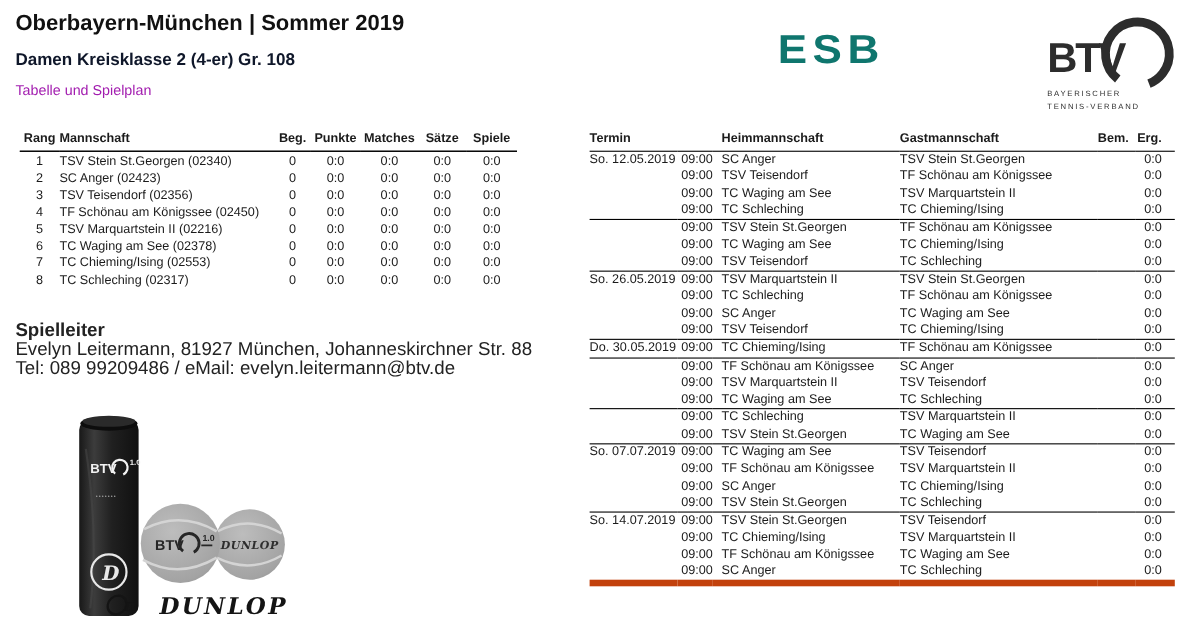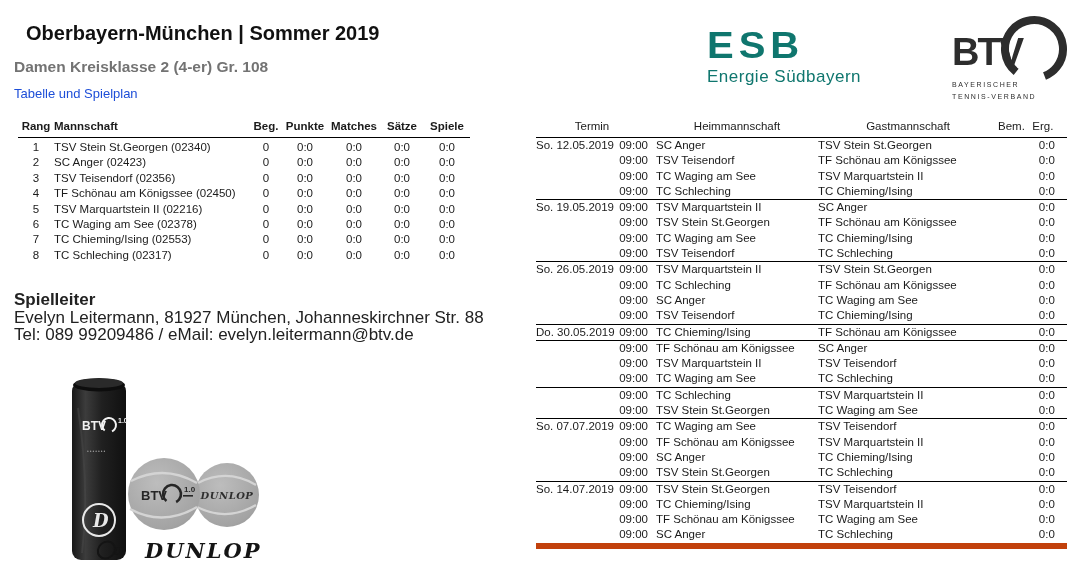--- a/index.html
+++ b/index.html
@@ -1,40 +1,40 @@
 <!DOCTYPE html>
 <html><head>
 <meta charset="utf-8">
 <style>
   html,body{margin:0;padding:0;background:#fff;}
   body{width:1078px;height:577px;font-family:"Liberation Sans","DejaVu Sans",sans-serif;color:#1b1b1b;}
   .page{position:relative;width:1078px;height:577px;overflow:hidden;background:#fff;}
 
   
   .hdr{position:absolute;left:14px;top:10px;}
-  .hdr h1{margin:12px;font-size:20px;font-weight:bold;color:#111;}
-  .hdr h2{margin:13px 0 0 0;font-size:15.5px;font-weight:bold;color:#737373;}
-  .hdr .cap{margin-top:10px;font-size:13px;color:#1d4ed8;}
+  .hdr h1{margin:0;font-size:20px;font-weight:bold;color:#111;}
+  .hdr h2{margin:13px 0 0 0;font-size:15.5px;font-weight:bold;color:#0f172a;}
+  .hdr .cap{margin-top:10px;font-size:13px;color:#a21caf;}
 
   
   .esb{position:absolute;left:707px;top:28px;color:#0f766e;}
   .esb .word{font-size:40px;font-weight:bold;letter-spacing:5px;line-height:38px;transform:scaleY(.92);transform-origin:top left;}
   .esb .sub{font-size:17px;margin-top:1px;letter-spacing:.5px;}
   .btv-logo{position:absolute;left:946px;top:8px;}
 
   
   table{border-collapse:collapse;table-layout:fixed;}
   .standings{position:absolute;left:18px;top:120px;font-size:11.5px;}
   .standings th{font-weight:bold;padding:0 0 5px 0;border-bottom:1.4px solid #000;white-space:nowrap;}
   .standings td{height:15.4px;line-height:15.4px;padding:0;white-space:nowrap;overflow:hidden;}
   .standings tbody tr:first-child td{padding-top:2px;}
 
   
   .schedule{position:absolute;left:536px;top:120px;font-size:11.5px;}
-  .schedule th{font-weight:normal;padding:0 0 5px 0;border-bottom:1.4px solid #000;white-space:nowrap;text-align:center;}
+  .schedule th{font-weight:bold;padding:0 0 5px 0;border-bottom:1.4px solid #000;white-space:nowrap;}
   .schedule tbody{border-bottom:1.4px solid #000;}
   .schedule tbody.last{border-bottom:6px solid #c2410c;}
   .schedule td{height:15.3px;line-height:15.3px;padding:0;white-space:nowrap;overflow:hidden;}
   .schedule td.heim,.schedule th.heim{padding-left:8px;}
   .schedule td.bem,.schedule th.bem{padding-right:6px;}
   .schedule td.erg,.schedule th.erg{padding-right:12px;}
 
   .al{text-align:left}.ac{text-align:center}.ar{text-align:right}
 
   
@@ -50,21 +50,20 @@
 <div class="page">
 
   <div class="hdr">
     <h1>Oberbayern-München | Sommer 2019</h1>
     <h2>Damen Kreisklasse 2 (4-er) Gr. 108</h2>
     <div class="cap">Tabelle und Spielplan</div>
   </div>
 
   <div class="esb">
     <div class="word">ESB</div>
-    <div class="sub">Energie Südbayern</div>
   </div>
 
   <svg class="btv-logo" width="124" height="94" viewBox="0 0 124 94">
     <text x="6" y="57" font-size="38" font-weight="bold" letter-spacing="-2" fill="#2d2d2d" font-family="Liberation Sans, sans-serif">BTV</text>
     <circle cx="88" cy="41" r="29" fill="none" stroke="#2d2d2d" stroke-width="8" stroke-dasharray="152 31" transform="rotate(128 88 41)"></circle>
     <text x="6" y="79" font-size="7" letter-spacing="1.6" fill="#2d2d2d" font-family="Liberation Sans, sans-serif">BAYERISCHER</text>
     <text x="6" y="91" font-size="7" letter-spacing="1.6" fill="#2d2d2d" font-family="Liberation Sans, sans-serif">TENNIS-VERBAND</text>
   </svg>
 
   <table class="standings">
@@ -269,28 +268,20 @@
     <td class="al"></td>
     <td class="ar">09:00</td>
     <td class="al heim">TC Schleching</td>
     <td class="al">TC Chieming/Ising</td>
     <td class="ar bem"></td>
     <td class="ar erg">0:0</td>
   </tr>
       </tbody>
       <tbody class="">
         <tr>
-    <td class="al">So. 19.05.2019</td>
-    <td class="ar">09:00</td>
-    <td class="al heim">TSV Marquartstein II</td>
-    <td class="al">SC Anger</td>
-    <td class="ar bem"></td>
-    <td class="ar erg">0:0</td>
-  </tr>
-        <tr>
     <td class="al"></td>
     <td class="ar">09:00</td>
     <td class="al heim">TSV Stein St.Georgen</td>
     <td class="al">TF Schönau am Königssee</td>
     <td class="ar bem"></td>
     <td class="ar erg">0:0</td>
   </tr>
         <tr>
     <td class="al"></td>
     <td class="ar">09:00</td>

